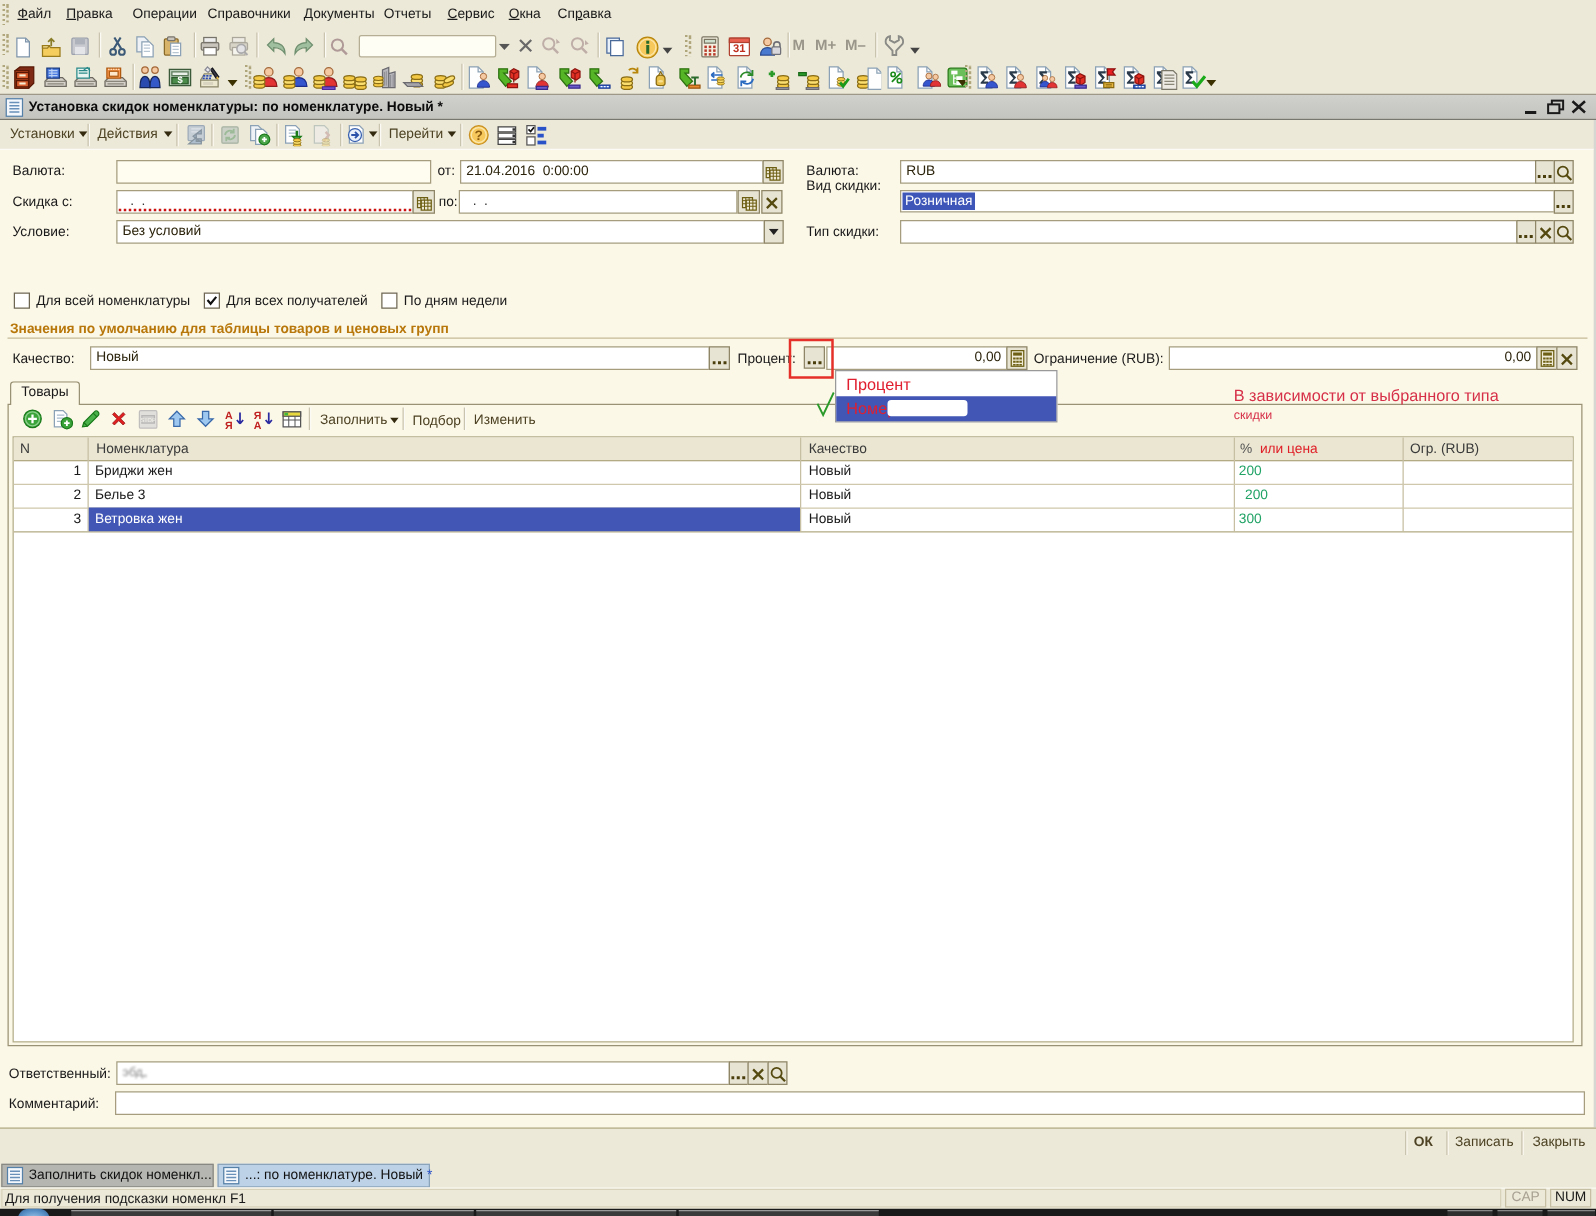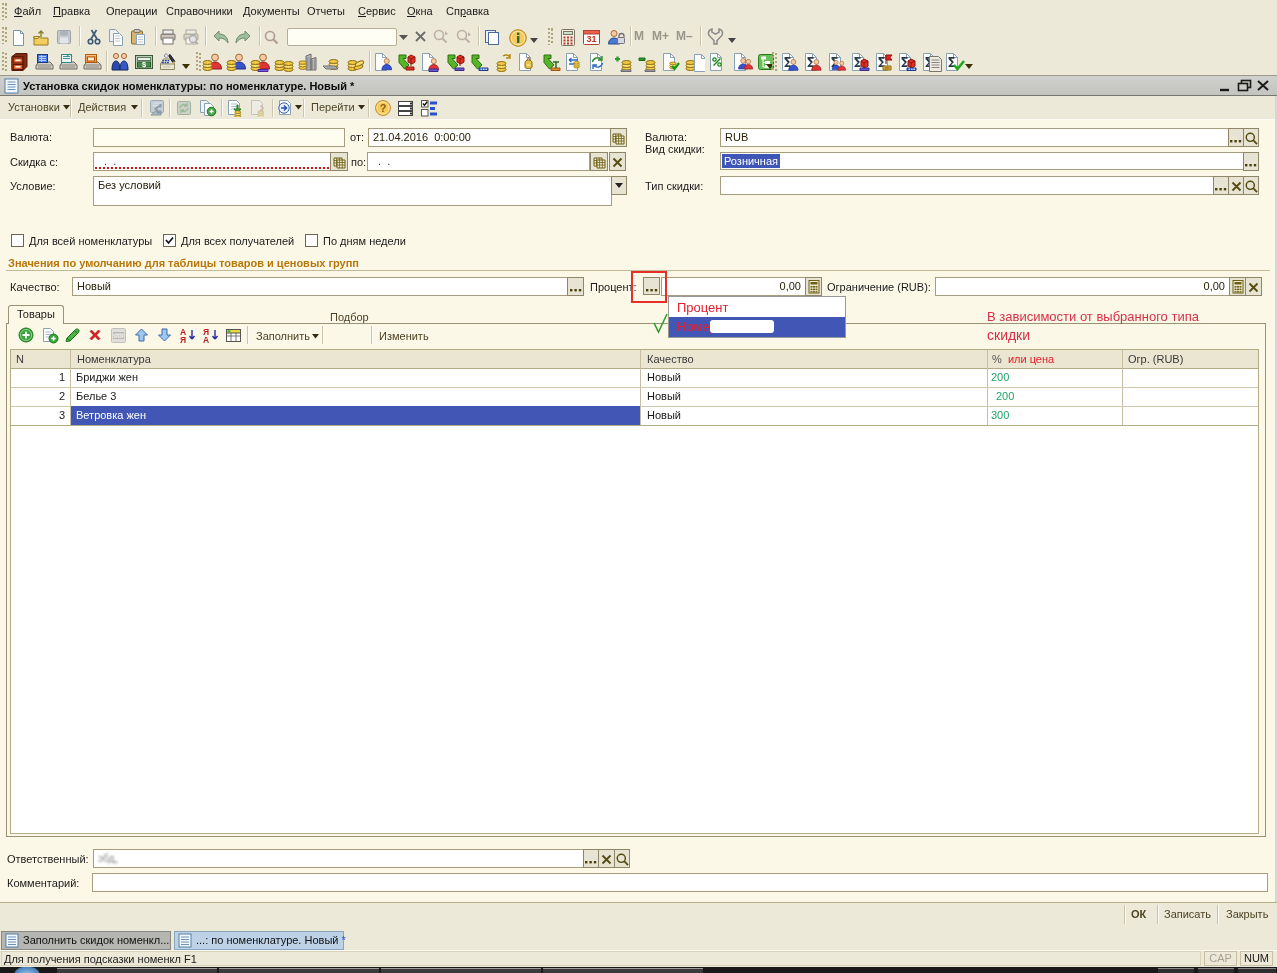--- a/index.html
+++ b/index.html
@@ -640,21 +640,21 @@
     </div>
 <div class="btn" style="left:1243px;top:152px;width:16px;height:19px"><svg width="12" height="16">
         <g fill="#4a3f0c">
           <rect x="0" y="11" width="2.4" height="2.4"></rect>
           <rect x="4.4" y="11" width="2.4" height="2.4"></rect>
           <rect x="8.8" y="11" width="2.4" height="2.4"></rect>
         </g>
       </svg></div>
 
 <div class="lbl" style="left:10px;top:180px">Условие:</div>
-<div class="fld" style="left:93px;top:176px;width:519px;height:30px">Без условий</div>
+<div class="fld" style="left:93px;top:176px;width:519px;height:19px">Без условий</div>
 <div class="btn" style="left:611px;top:176px;width:16px;height:19px"><svg width="9" height="6" style="margin-top:6px">
         <path d="M0 0h8l-4 5z" fill="#222"></path>
       </svg></div>
 <div class="lbl" style="left:645px;top:180px">Тип скидки:</div>
 <div class="fld" style="left:720px;top:176px;width:494px;height:19px"></div>
 <div class="btn" style="left:1213px;top:176px;width:16px;height:19px"><svg width="12" height="16">
         <g fill="#4a3f0c">
           <rect x="0" y="11" width="2.4" height="2.4"></rect>
           <rect x="4.4" y="11" width="2.4" height="2.4"></rect>
           <rect x="8.8" y="11" width="2.4" height="2.4"></rect>
@@ -740,21 +740,21 @@
 <div class="abs" style="left:668px;top:296px;width:178px;height:42px;background:#fff;border:1px solid #999;box-sizing:border-box;z-index:30"></div>
 <div class="lbl" style="left:677px;top:300px;color:#e02030;font-size:13px;z-index:31">Процент</div>
 <div class="abs" style="left:669px;top:317px;width:176px;height:20px;background:#4156b5;z-index:31"></div>
 <div class="lbl" style="left:677px;top:319px;color:#e02030;font-size:13px;z-index:32">Номер</div>
 <div class="abs" style="left:710px;top:320px;width:64px;height:13px;background:#fff;border-radius:3px;z-index:32"></div>
 <svg class="ico" style="left:652px;top:312px;z-index:33" width="18" height="23">
       <path d="M2 11l4.5 9L15 2" fill="none" stroke="#2a9a2a" stroke-width="1.5"></path>
     </svg>
 
 <div class="lbl" style="left:987px;top:309px;color:#d63048;font-size:13px;z-index:33">В зависимости от выбранного типа</div>
-<div class="lbl" style="left:987px;top:327px;color:#d63048;font-size:14px;z-index:33">скидки</div>
+<div class="lbl" style="left:987px;top:327px;color:#d63048;font-size:10px;z-index:33">скидки</div>
 
 <div class="abs" style="left:6px;top:323px;width:1260px;height:514px;border:1px solid #9a9274;box-sizing:border-box;background:#fcf8e8"></div>
 <div class="abs" style="left:8px;top:305px;width:56px;height:19px;background:#fcf8e8;border:1px solid #9a9274;border-bottom:none;border-radius:3px 3px 0 0;box-sizing:border-box"></div>
 <div class="lbl" style="left:17px;top:308px">Товары</div>
 
 <svg class="ico" style="left:18px;top:327px" width="17" height="17">
       <circle cx="8" cy="8" r="7" fill="#3aa43a" stroke="#1a7a1a"></circle>
       <circle cx="8" cy="8" r="5.6" fill="none" stroke="#8cd08c"></circle>
       <path d="M4.5 8h7M8 4.5v7" stroke="#fff" stroke-width="1.8"></path>
     </svg>
@@ -798,21 +798,21 @@
       <rect x="1.5" y="2.5" width="14" height="3.5" fill="#e8d840" stroke="#555"></rect>
       <path d="M1.5 9h14M6 6v8.5M11 6v8.5" stroke="#555" stroke-width=".8"></path>
       <rect x="2.5" y="3.3" width="3" height="2" fill="#40b840"></rect>
     </svg>
 <div class="sepv" style="left:247px;top:326px;height:18px"></div>
 <div class="lbl" style="left:256px;top:330px;color:#4d4223">Заполнить</div>
 <svg class="ico" style="left:312px;top:334px" width="8" height="5">
       <path d="M0 0h7l-3.5 4.5z" fill="#332a10"></path>
     </svg>
 <div class="sepv" style="left:322px;top:326px;height:18px"></div>
-<div class="lbl" style="left:330px;top:311px;color:#4d4223">Подбор</div>
+<div class="lbl" style="left:330px;top:331px;color:#4d4223">Подбор</div>
 <div class="sepv" style="left:371px;top:326px;height:18px"></div>
 <div class="lbl" style="left:379px;top:330px;color:#4d4223">Изменить</div>
 
 <div class="abs" style="left:10px;top:349px;width:1249px;height:485px;background:#fff;border:1px solid #b3ab84;box-sizing:border-box"></div>
 <div class="abs" style="left:11px;top:350px;width:1247px;height:18px;background:#eae6d2;border-bottom:1px solid #b3ab84"></div>
 <div class="lbl" style="left:16px;top:353px;color:#3a3a3a">N</div>
 <div class="lbl" style="left:77px;top:353px;color:#3a3a3a">Номенклатура</div>
 <div class="lbl" style="left:647px;top:353px;color:#3a3a3a">Качество</div>
 <div class="lbl" style="left:992px;top:353px;color:#555">%&nbsp; <span style="color:#e02028">или цена</span></div>
 <div class="lbl" style="left:1128px;top:353px;color:#3a3a3a">Огр. (RUB)</div>

